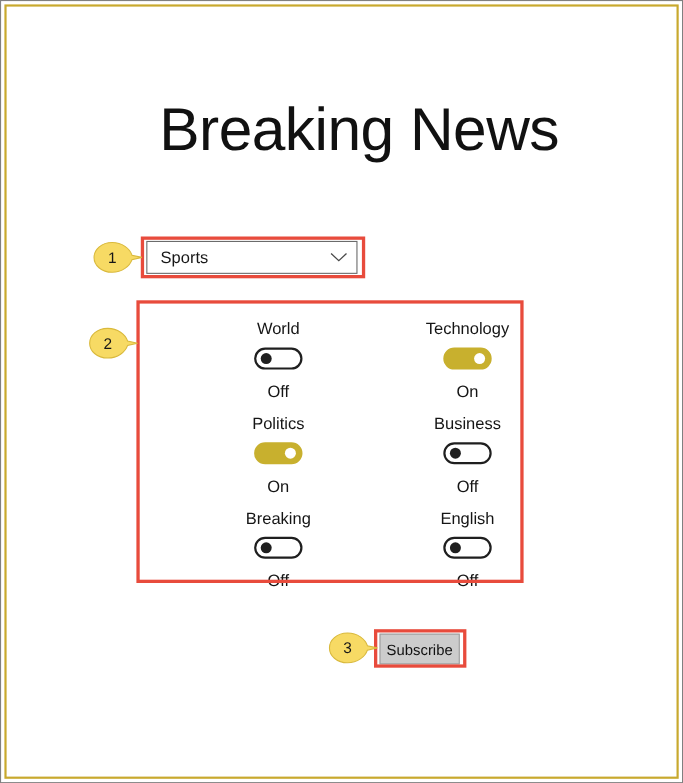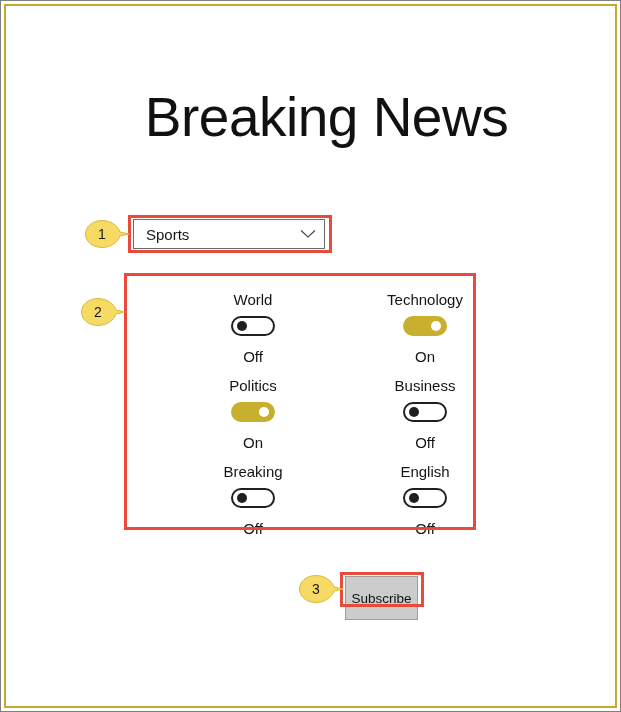--- a/index.html
+++ b/index.html
@@ -175,21 +175,21 @@
     color: #151515;
     line-height: 1;
   }
 
   
   #subscribe-button {
     position: absolute;
     left: 339px;
     top: 570px;
     width: 73px;
-    height: 44px;
+    height: 28px;
     box-sizing: border-box;
     background: #CCCCCC;
     border: 1px solid #9e9e9e;
     display: flex;
     align-items: center;
     justify-content: center;
     font-size: 13.5px;
     color: #111111;
     cursor: default;
   }

